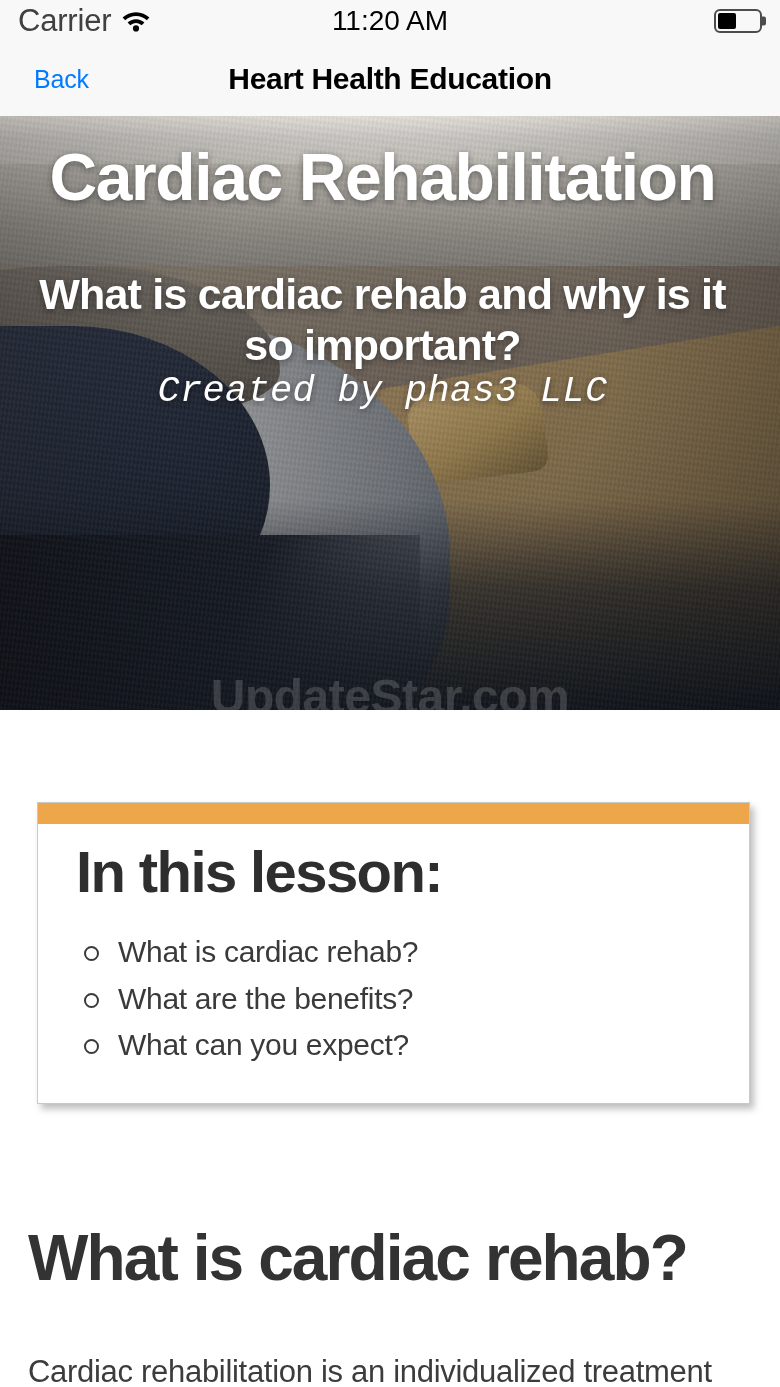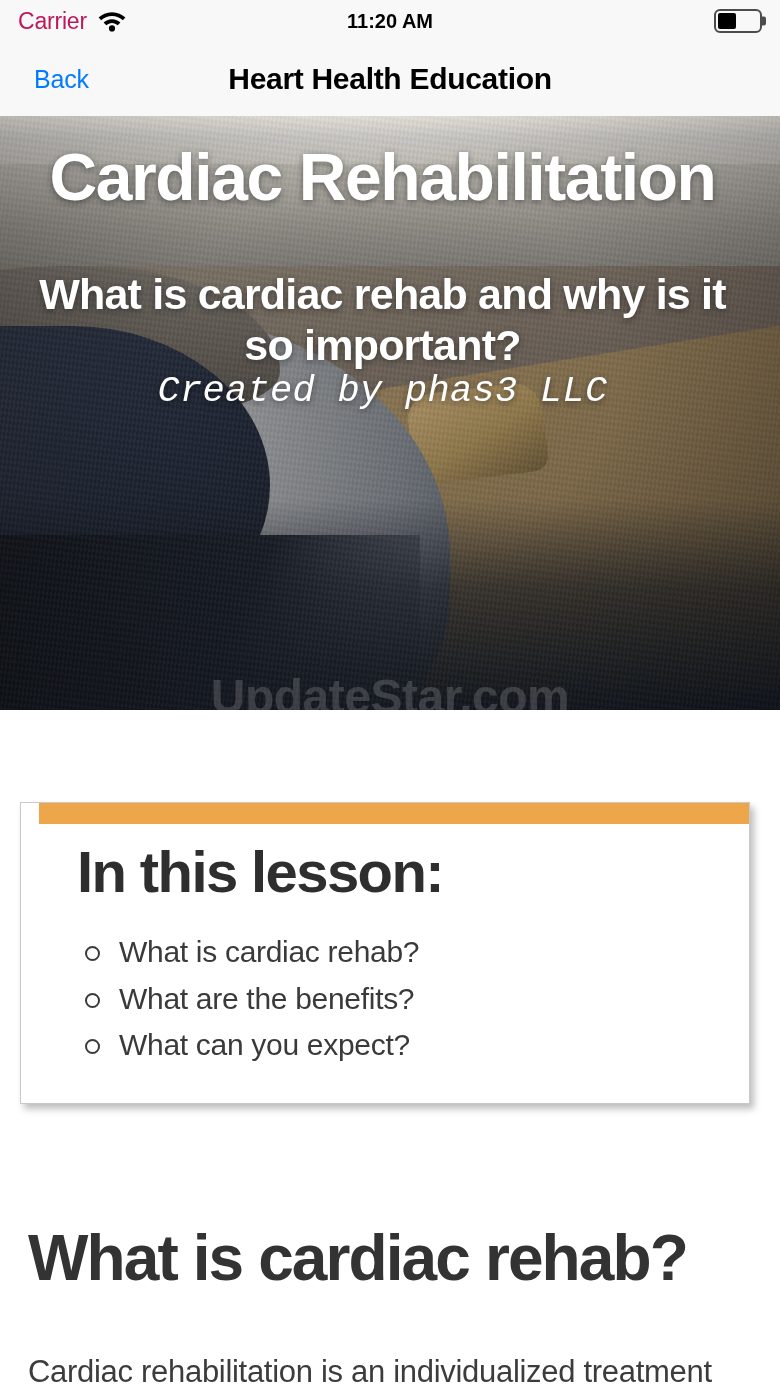--- a/index.html
+++ b/index.html
@@ -19,26 +19,26 @@
 
   
   .statusbar {
     position:relative;
     height:42px;
     background:#f8f8f8;
     display:flex; align-items:center;
     padding:0 18px;
   }
   .sb-left { display:flex; align-items:center; gap:10px; }
-  .sb-carrier { font-size:23px; color:#be185d; letter-spacing:-0.2px; }
+  .sb-carrier { font-size:31px; color:#404040; letter-spacing:-0.2px; }
   .wifi-icon { width:30px; height:24px; display:block; }
   .sb-time {
     position:absolute; left:0; right:0; top:0; bottom:0;
     display:flex; align-items:center; justify-content:center;
-    font-size:20px; color:#000; font-weight:700;
+    font-size:28px; color:#000; font-weight:400;
     pointer-events:none;
   }
   .sb-right { margin-left:auto; display:flex; align-items:center; z-index:2; }
   .battery {
     position:relative;
     width:48px; height:24px;
     border:2.5px solid #4c4c4c;
     border-radius:6px;
     display:flex; align-items:center;
     padding:2px;
@@ -192,25 +192,24 @@
     color:rgba(150,150,150,0.30);
     letter-spacing:-0.5px;
     pointer-events:none;
   }
 
   
   .content { padding:0; background:#fff; }
 
   .lesson-card {
     position:relative;
-    margin:92px 30px 0 20px;
+    margin:92px 30px 0 37px;
     background:#fff;
     border:1px solid #c9c9c9;
     box-shadow:4px 5px 7px rgba(0,0,0,0.26);
-    padding-left:18px;
   }
   .lesson-card-bar {
     height:21px;
     background:#eda74a;
   }
   .lesson-card-body { padding:18px 34px 30px 38px; }
   .lesson-heading {
     font-size:58px; font-weight:700;
     color:#2e2e2e;
     letter-spacing:-1.6px;

